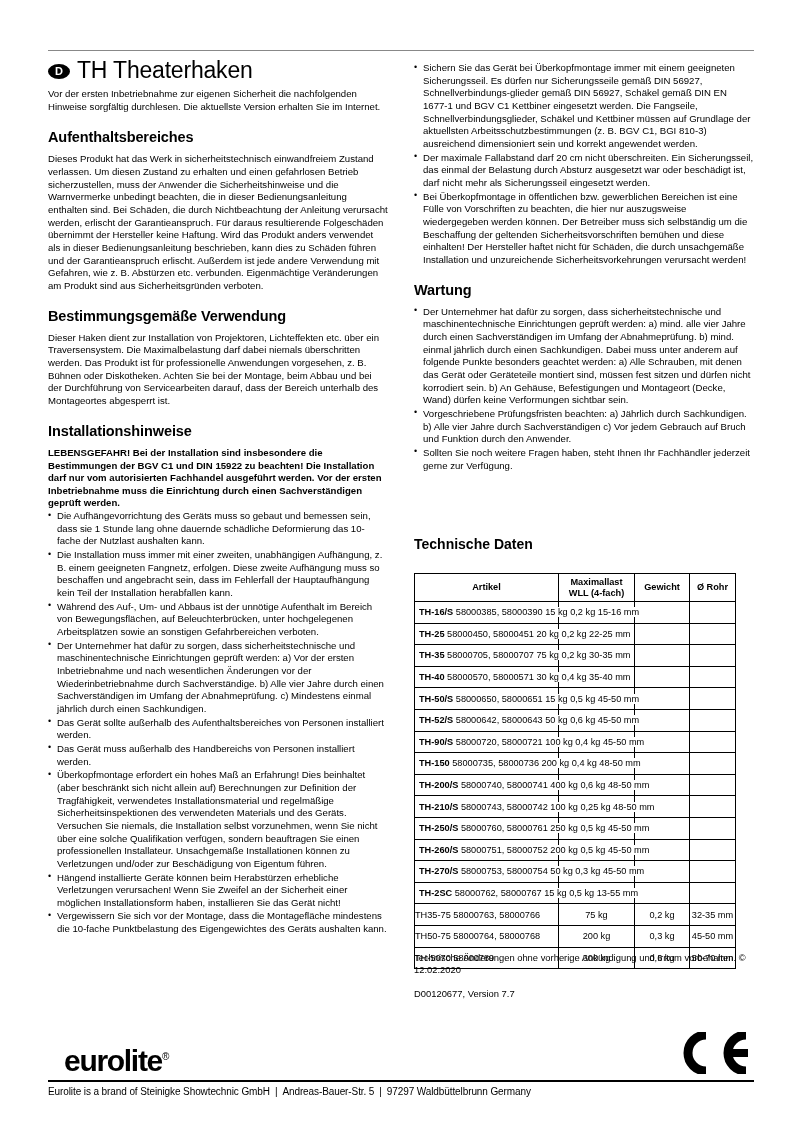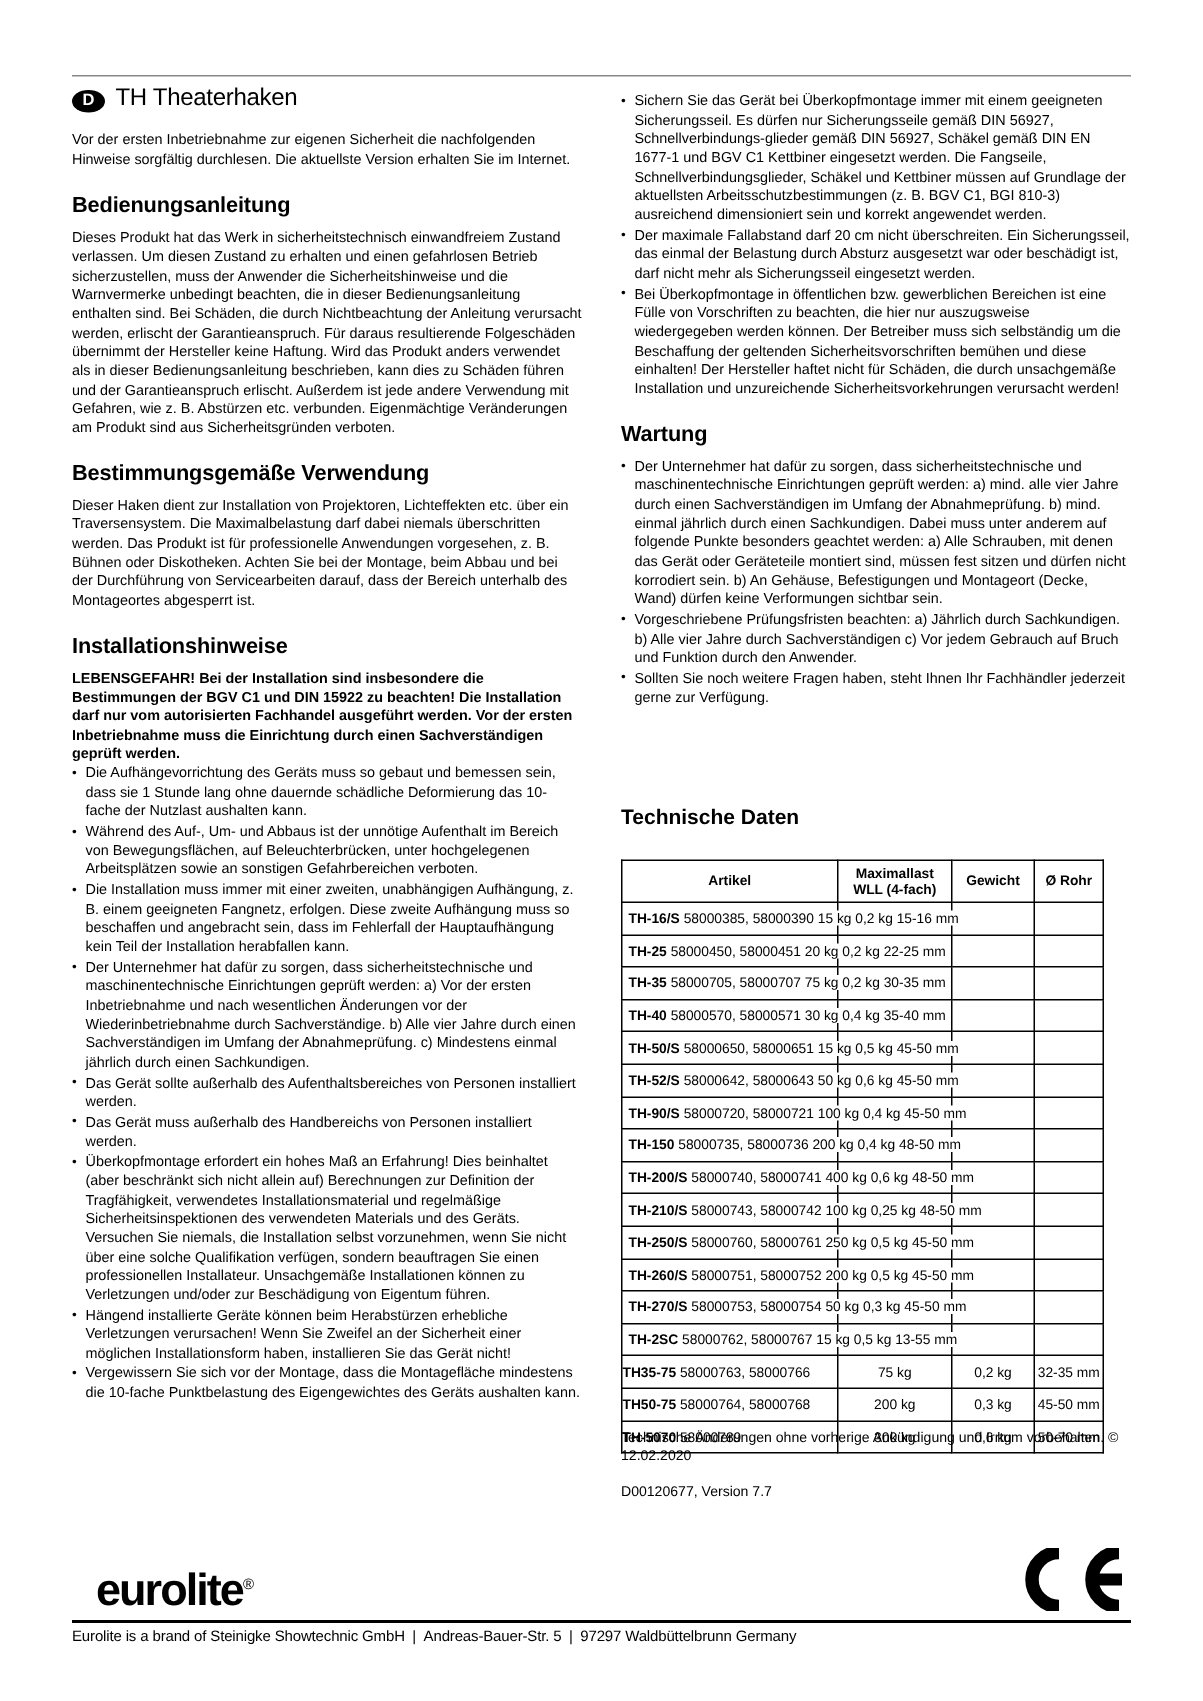--- a/index.html
+++ b/index.html
@@ -51,21 +51,21 @@
     color: #fff;
     font-size: 11px;
     font-weight: bold;
     text-align: center;
     line-height: 15px;
     letter-spacing: 0;
     flex: 0 0 auto;
     margin-top: 2px;
   }
   .doc-title {
-    font-size: 16px;
+    font-size: 23px;
     font-weight: normal;
     letter-spacing: -0.2px;
     line-height: 1.05;
   }
 
   
   .col {
     position: absolute;
     font-size: 9.6px;
     line-height: 1.32;
@@ -155,21 +155,21 @@
     transform: translateY(-50%);
     white-space: nowrap;
     background: #fff;
     z-index: 2;
     padding-right: 2px;
   }
   td.spill .run .art { font-weight: bold; }
   td.blank { background: #fff; }
   td.val { text-align: center; margin-left: 27px; }
   td.art-plain { padding-left: 4px; white-space: nowrap; }
-  td.art-plain .art { font-weight: bold; }
+  td.art-plain .art { font-weight: normal; }
 
   
   .tech-notes {
     position: absolute;
     left: 414px;
     top: 952px;
     width: 340px;
     font-size: 9.4px;
     line-height: 1.32;
   }
@@ -228,33 +228,33 @@
     <div class="title-row">
       <span class="lang-badge">D</span>
       <span class="doc-title">TH Theaterhaken</span>
     </div>
   </div>
 
   <div class="col col-left">
 
     <p class="body-text">Vor der ersten Inbetriebnahme zur eigenen Sicherheit die nachfolgenden Hinweise sorgfältig durchlesen. Die aktuellste Version erhalten Sie im Internet.</p>
 
-    <h2 class="section first">Bedienungsanleitung</h2>
+    <h2 class="section first">Aufenthaltsbereiches</h2>
     <p class="body-text">Dieses Produkt hat das Werk in sicherheitstechnisch einwandfreiem Zustand verlassen. Um diesen Zustand zu erhalten und einen gefahrlosen Betrieb sicherzustellen, muss der Anwender die Sicherheitshinweise und die Warnvermerke unbedingt beachten, die in dieser Bedienungsanleitung enthalten sind. Bei Schäden, die durch Nichtbeachtung der Anleitung verursacht werden, erlischt der Garantieanspruch. Für daraus resultierende Folgeschäden übernimmt der Hersteller keine Haftung. Wird das Produkt anders verwendet als in dieser Bedienungsanleitung beschrieben, kann dies zu Schäden führen und der Garantieanspruch erlischt. Außerdem ist jede andere Verwendung mit Gefahren, wie z. B. Abstürzen etc. verbunden. Eigenmächtige Veränderungen am Produkt sind aus Sicherheitsgründen verboten.</p>
 
     <h2 class="section">Bestimmungsgemäße Verwendung</h2>
     <p class="body-text">Dieser Haken dient zur Installation von Projektoren, Lichteffekten etc. über ein Traversensystem. Die Maximalbelastung darf dabei niemals überschritten werden. Das Produkt ist für professionelle Anwendungen vorgesehen, z. B. Bühnen oder Diskotheken. Achten Sie bei der Montage, beim Abbau und bei der Durchführung von Servicearbeiten darauf, dass der Bereich unterhalb des Montageortes abgesperrt ist.</p>
 
     <h2 class="section">Installationshinweise</h2>
     <p class="warn-bold">LEBENSGEFAHR! Bei der Installation sind insbesondere die Bestimmungen der BGV C1 und DIN 15922 zu beachten! Die Installation darf nur vom  autorisierten Fachhandel ausgeführt werden. Vor der ersten Inbetriebnahme muss die Einrichtung durch einen Sachverständigen geprüft werden.</p>
 
     <ul class="bullets">
       <li>Die Aufhängevorrichtung des Geräts muss so gebaut und bemessen sein, dass sie 1 Stunde lang ohne dauernde schädliche Deformierung das 10-fache der Nutzlast aushalten kann.</li>
+      <li>Die Installation muss immer mit einer zweiten, unabhängigen Aufhängung, z. B. einem geeigneten Fangnetz, erfolgen. Diese zweite Aufhängung muss so beschaffen und angebracht sein, dass im Fehlerfall der Hauptaufhängung kein Teil der Installation herabfallen kann.</li>
       <li>Während des Auf-, Um- und Abbaus ist der unnötige Aufenthalt im Bereich von Bewegungsflächen, auf Beleuchterbrücken, unter hochgelegenen Arbeitsplätzen sowie an sonstigen Gefahrbereichen verboten.</li>
-      <li>Die Installation muss immer mit einer zweiten, unabhängigen Aufhängung, z. B. einem geeigneten Fangnetz, erfolgen. Diese zweite Aufhängung muss so beschaffen und angebracht sein, dass im Fehlerfall der Hauptaufhängung kein Teil der Installation herabfallen kann.</li>
       <li>Der Unternehmer hat dafür zu sorgen, dass sicherheitstechnische und maschinentechnische Einrichtungen geprüft werden: a) Vor der ersten Inbetriebnahme und nach wesentlichen Änderungen vor der Wiederinbetriebnahme durch Sachverständige. b) Alle vier Jahre durch einen Sachverständigen im Umfang der Abnahmeprüfung. c) Mindestens einmal jährlich durch einen Sachkundigen.</li>
       <li>Das Gerät sollte außerhalb des Aufenthaltsbereiches von Personen installiert werden.</li>
       <li>Das Gerät muss außerhalb des Handbereichs von Personen installiert werden.</li>
       <li>Überkopfmontage erfordert ein hohes Maß an Erfahrung! Dies beinhaltet (aber beschränkt sich nicht allein auf) Berechnungen zur Definition der Tragfähigkeit, verwendetes Installationsmaterial und regelmäßige Sicherheitsinspektionen des verwendeten Materials und des Geräts. Versuchen Sie niemals, die Installation selbst vorzunehmen, wenn Sie nicht über eine solche Qualifikation verfügen, sondern beauftragen Sie einen professionellen Installateur. Unsachgemäße Installationen können zu Verletzungen und/oder zur Beschädigung von Eigentum führen.</li>
       <li>Hängend installierte Geräte können beim Herabstürzen erhebliche Verletzungen verursachen! Wenn Sie Zweifel an der Sicherheit einer möglichen Installationsform haben, installieren Sie das Gerät nicht!</li>
       <li>Vergewissern Sie sich vor der Montage, dass die Montagefläche mindestens die 10-fache Punktbelastung des Eigengewichtes des Geräts aushalten kann.</li>
     </ul>
   </div>
 
   <div class="col col-right">

